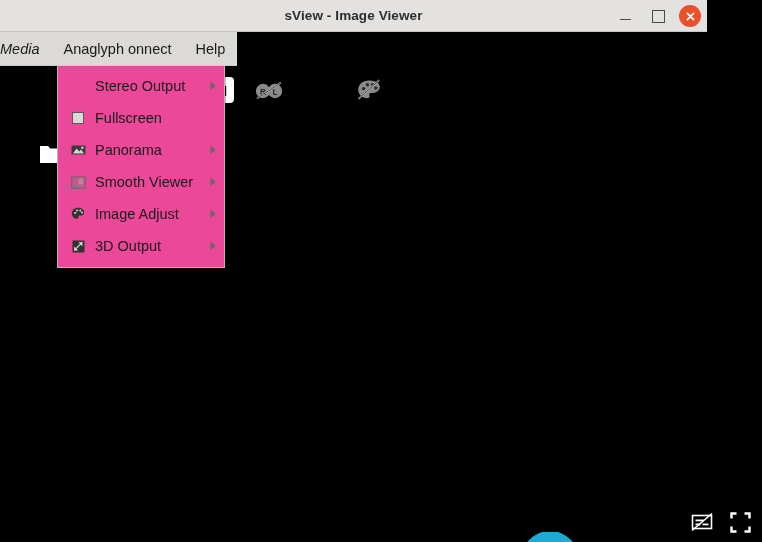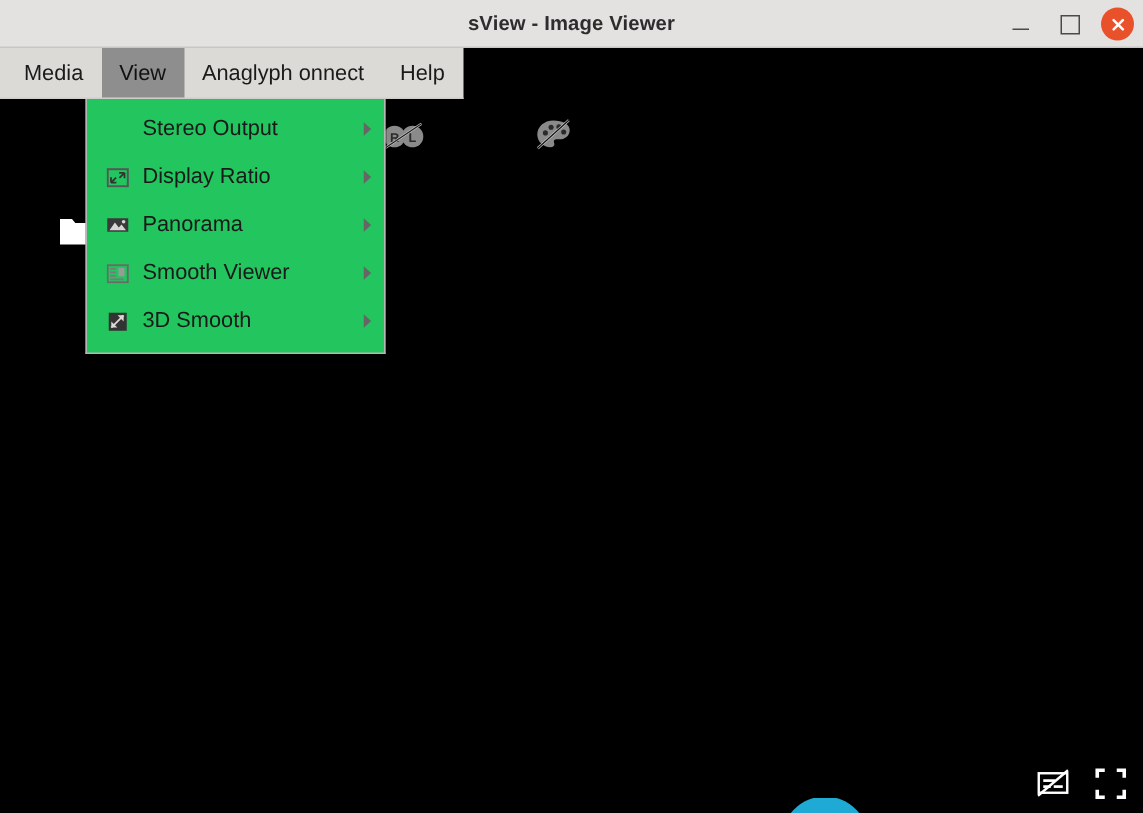--- a/index.html
+++ b/index.html
@@ -11,21 +11,21 @@
   }
   #app {
     position: relative;
     width: 762px; height: 542px;
     background: #000000;
   }
 
   
   .titlebar {
     position: absolute; left: 0; top: 0;
-    width: 762px; height: 32px;
+    width: 707px; height: 32px;
     background: #e4e2e0;
     border-bottom: 1px solid #c8c6c4;
     display: flex; align-items: center;
   }
   .title-text {
     position: absolute; left: 0; right: 0; top: 0;
     height: 32px; line-height: 31px;
     text-align: center;
     font-size: 13.5px; font-weight: bold;
     color: #2d2d2d;
@@ -69,32 +69,32 @@
     border-bottom: 1px solid #cfcdc9;
   }
   .menubar-item {
     display: flex; align-items: center;
     padding: 0 12px;
     font-size: 14.5px;
     color: #1a1a1a;
     white-space: nowrap;
     cursor: default;
   }
-  .menubar-item:first-child { padding-left: 16px; }
+  .menubar-item:first-child { padding-left: 0; font-style: italic; }
   .menubar-item.active {
     background: #8e8e8e;
     color: #111111;
   }
 
   
   .dropdown {
     position: absolute;
     left: 57px; top: 66px;
-    width: 200px;
-    background: #22c55e;
+    width: 168px;
+    background: #ec4899;
     border: 1px solid #b8b6b2;
     border-top: none;
     box-shadow: 1px 1px 0 rgba(0,0,0,0.25);
     padding: 4px 0 5px 0;
     z-index: 30;
   }
   .menu-item {
     position: relative;
     display: flex; align-items: center;
     height: 32px;
@@ -185,23 +185,20 @@
         <svg width="11" height="11" viewBox="0 0 11 11" aria-hidden="true">
           <path d="M2.4 2.4 L8.6 8.6 M8.6 2.4 L2.4 8.6" stroke="#ffffff" stroke-width="1.7" stroke-linecap="round"></path>
         </svg>
       </div>
     </div>
   </div>
 
   <div class="menubar">
     <div class="menubar-item">
       <span>Media</span>
-    </div>
-    <div class="menubar-item active">
-      <span>View</span>
     </div>
     <div class="menubar-item">
       <span>Anaglyph onnect</span>
     </div>
     <div class="menubar-item">
       <span>Help</span>
     </div>
   </div>
 
   <div class="viewer">
@@ -285,38 +282,30 @@
     <div class="menu-item">
       <span class="mi-icon"></span>
       <span class="mi-label">Stereo Output</span>
       <span class="mi-arrow">
         <svg width="6" height="10" viewBox="0 0 6 10">
             <path d="M0.5 0.5 L5.5 5 L0.5 9.5 Z" fill="#666666"></path>
           </svg>
       </span>
     </div>
 
-
-
-
-    <div class="menu-item">
-      <span class="mi-icon">
-        <svg width="15" height="13" viewBox="0 0 15 13" aria-hidden="true">
-          <rect x="0.8" y="0.8" width="13.4" height="11.4" fill="none" stroke="#555555" stroke-width="1.3"></rect>
-          <path d="M3 9.8 L3 6.2 M3 9.8 L6.6 9.8 M3 9.8 L6.4 6.4" stroke="#333333" stroke-width="1.2" fill="none"></path>
-          <path d="M12 3.2 L12 6.8 M12 3.2 L8.4 3.2 M12 3.2 L8.6 6.6" stroke="#333333" stroke-width="1.2" fill="none"></path>
-        </svg>
-      </span>
-      <span class="mi-label">Display Ratio</span>
-      <span class="mi-arrow">
-        <svg width="6" height="10" viewBox="0 0 6 10">
-            <path d="M0.5 0.5 L5.5 5 L0.5 9.5 Z" fill="#666666"></path>
-          </svg>
-      </span>
-    </div>
+    <div class="menu-item">
+      <span class="mi-icon">
+          <span class="checkbox-sq"></span>
+        </span>
+      <span class="mi-label">Fullscreen</span>
+      <span class="mi-arrow"></span>
+    </div>
+
+
+
 
     <div class="menu-item">
       <span class="mi-icon">
         <svg width="15" height="12" viewBox="0 0 15 12" aria-hidden="true">
           <rect x="0.5" y="1.5" width="14" height="9" fill="#3a3a3a"></rect>
           <path d="M2 9.5 L5.6 4.4 L8.2 7.6 L10 5.6 L13 9.5 Z" fill="#d8d6d2"></path>
           <circle cx="11.4" cy="3.8" r="1.2" fill="#d8d6d2"></circle>
         </svg>
       </span>
       <span class="mi-label">Panorama</span>
@@ -339,31 +328,48 @@
         </svg>
       </span>
       <span class="mi-label">Smooth Viewer</span>
       <span class="mi-arrow">
         <svg width="6" height="10" viewBox="0 0 6 10">
             <path d="M0.5 0.5 L5.5 5 L0.5 9.5 Z" fill="#666666"></path>
           </svg>
       </span>
     </div>
 
+    <div class="menu-item">
+      <span class="mi-icon">
+        <svg width="14" height="14" viewBox="0 0 14 14" aria-hidden="true">
+          <path d="M7 0.8 C3.4 0.8 0.8 3.2 0.8 6.4 C0.8 9.4 3.2 11.8 6.1 11.8 C7.1 11.8 7.6 11.2 7.6 10.6 C7.6 10.2 7.3 9.9 7.3 9.5 C7.3 9 7.8 8.6 8.4 8.6 L9.5 8.6 C11.7 8.6 13.2 7.1 13.2 5.2 C13.2 2.8 10.5 0.8 7 0.8 Z" fill="#333333"></path>
+          <circle cx="4.2" cy="6.0" r="1.0" fill="#dcdad6"></circle>
+          <circle cx="6.0" cy="3.6" r="1.0" fill="#dcdad6"></circle>
+          <circle cx="9.2" cy="3.6" r="1.0" fill="#dcdad6"></circle>
+          <circle cx="11.0" cy="5.6" r="1.0" fill="#dcdad6"></circle>
+        </svg>
+      </span>
+      <span class="mi-label">Image Adjust</span>
+      <span class="mi-arrow">
+        <svg width="6" height="10" viewBox="0 0 6 10">
+            <path d="M0.5 0.5 L5.5 5 L0.5 9.5 Z" fill="#666666"></path>
+          </svg>
+      </span>
+    </div>
 
     <div class="menu-item">
       <span class="mi-icon">
         <svg width="13" height="13" viewBox="0 0 13 13" aria-hidden="true">
           <rect x="0.5" y="0.5" width="12" height="12" fill="#333333"></rect>
           <path d="M2.2 10.4 L10.4 2.2" stroke="#dcdad6" stroke-width="1.2"></path>
           <path d="M2.2 10.4 L2.2 6.4 L6.2 10.4 Z" fill="#dcdad6"></path>
           <path d="M10.4 2.2 L10.4 6.4 L6.4 2.2 Z" fill="#dcdad6"></path>
         </svg>
       </span>
-      <span class="mi-label">3D Smooth</span>
+      <span class="mi-label">3D Output</span>
       <span class="mi-arrow">
         <svg width="6" height="10" viewBox="0 0 6 10">
             <path d="M0.5 0.5 L5.5 5 L0.5 9.5 Z" fill="#666666"></path>
           </svg>
       </span>
     </div>
 
   </div>
 </div>
 

